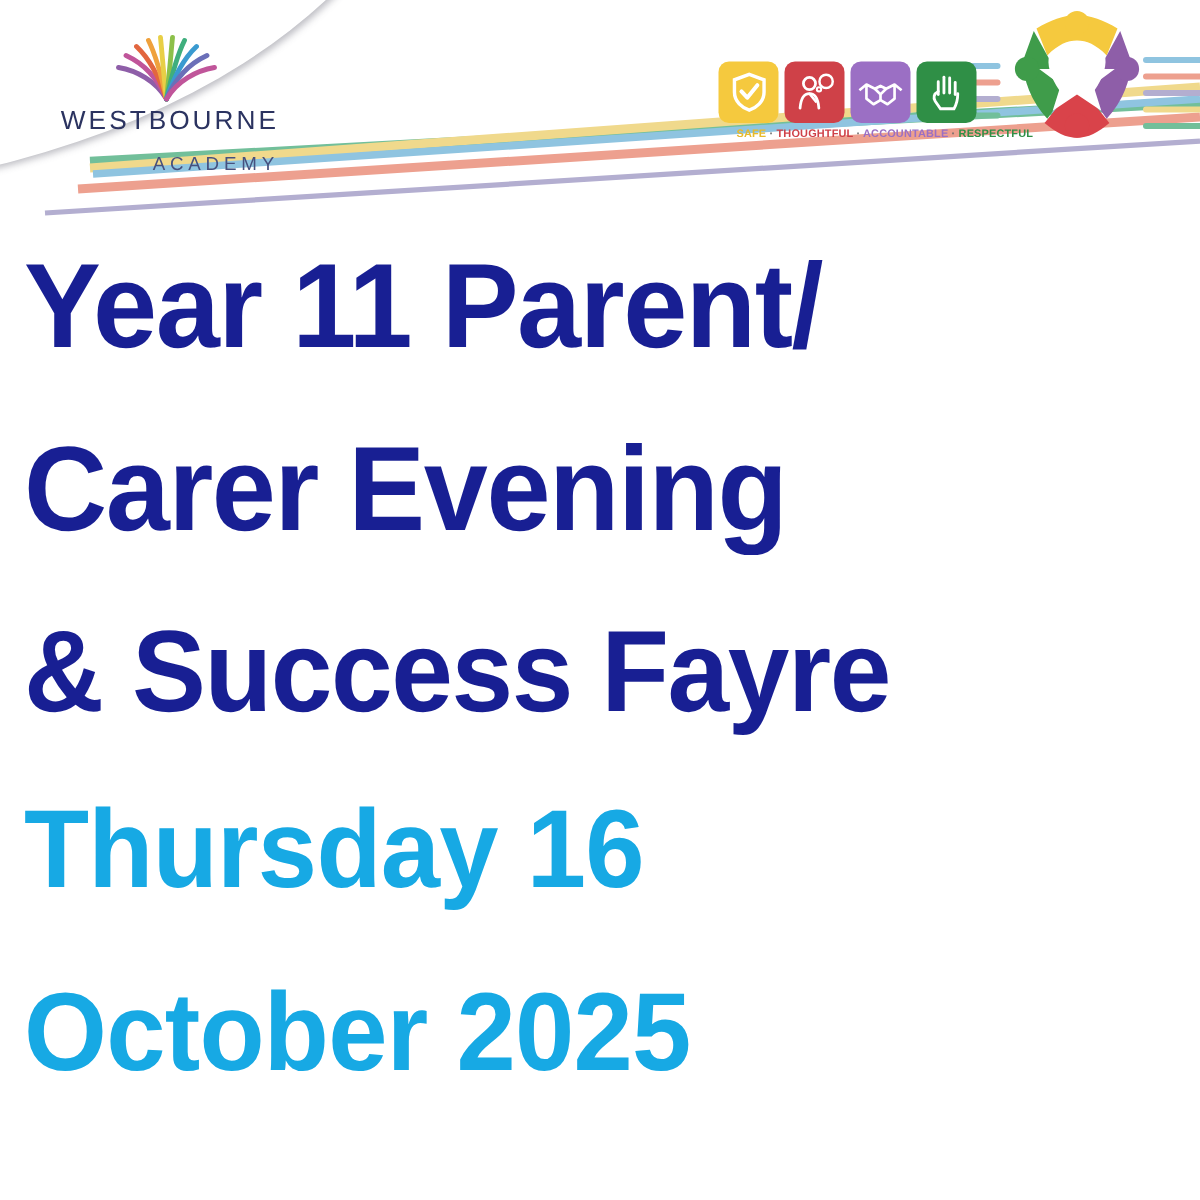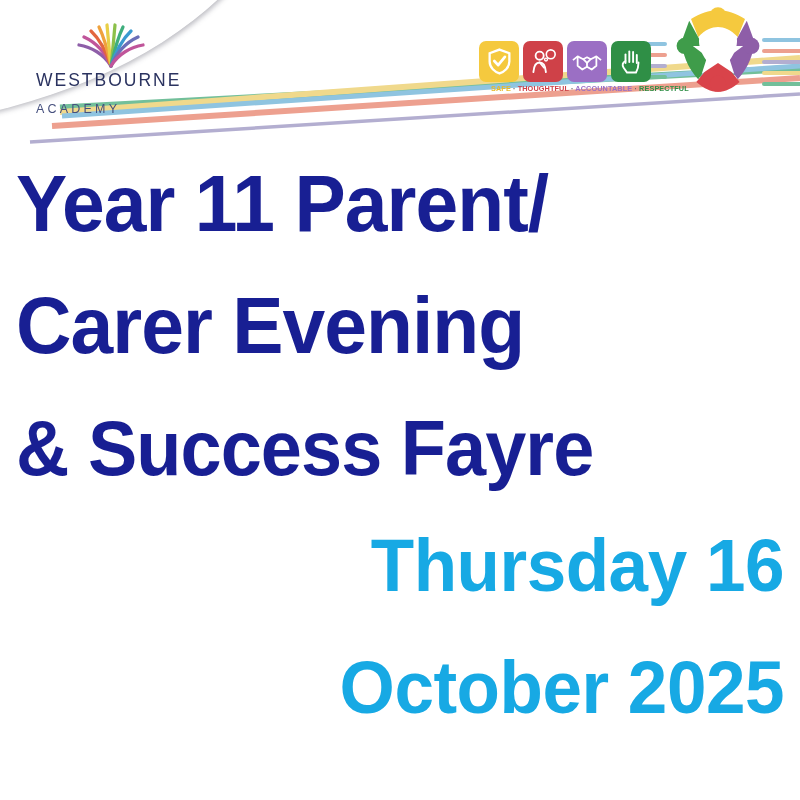--- a/index.html
+++ b/index.html
@@ -44,21 +44,21 @@
   }
 
   
   .wb-logo {
     position: absolute;
     left: 36px;
     top: 18px;
     width: 150px;
     height: 95px;
     z-index: 6;
-    text-align: left;
+    text-align: right;
   }
   .wb-fan {
     display: block;
     margin: 0 auto;
     width: 80px;
     height: 50px;
   }
   .wb-name {
     font-family: "Liberation Sans", sans-serif;
     color: #2b3360;
@@ -164,21 +164,21 @@
     transform: scaleX(0.96);
   }
   .headline .line.l3 { font-size: 77px; }
 
   
   .date-block {
     position: absolute;
     left: 0;
     top: 505px;
     width: 800px;
-    text-align: right;
+    text-align: left;
     z-index: 4;
   }
   .date-block .line {
     font-family: "Liberation Sans", sans-serif;
     font-weight: bold;
     font-size: 74px;
     line-height: 122px;
     letter-spacing: -0.5px;
     white-space: nowrap;
     transform: scaleX(0.96);

